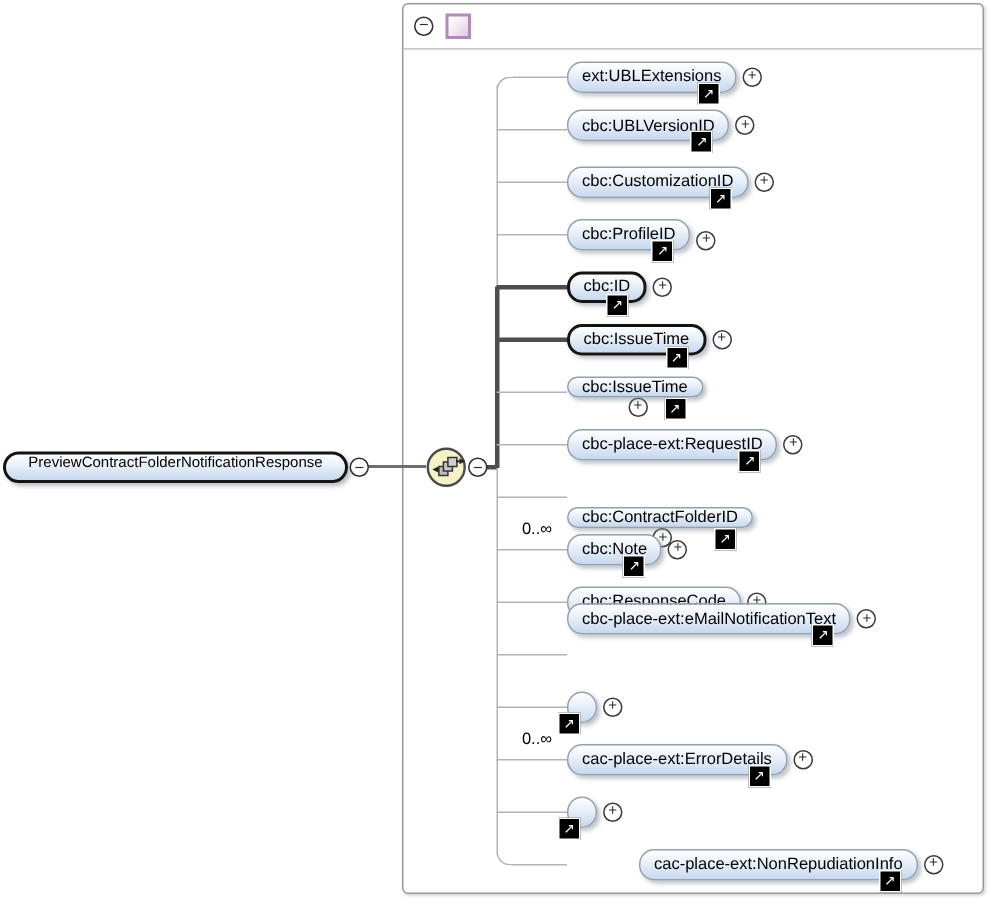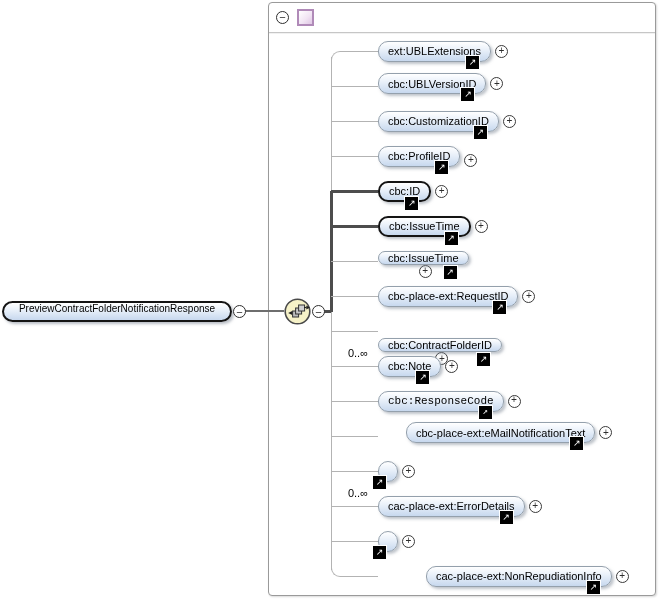--- a/index.html
+++ b/index.html
@@ -219,29 +219,29 @@
     <span class="plus-circle">+</span>
   </div>
       <div class="row" style="top: 355.5px;">
     <span class="card">0..∞</span>
     <span class="ebox">
       <span class="lbl">cbc:Note</span>
       <span class="link-icon">↗</span>
     </span>
     <span class="plus-circle">+</span>
   </div>
-      <div class="row" style="top: 390.5px; font-family: Liberation Mono, monospace;">
+      <div class="row" style="top: 390.5px;">
 
     <span class="ebox">
       <span class="lbl">cbc:ResponseCode</span>
       <span class="link-icon">↗</span>
     </span>
     <span class="plus-circle">+</span>
   </div>
-      <div class="row" style="top: 422px; margin-left: 28px;">
+      <div class="row" style="top: 402px;">
 
     <span class="ebox">
       <span class="lbl">cbc-place-ext:eMailNotificationText</span>
       <span class="link-icon">↗</span>
     </span>
     <span class="plus-circle">+</span>
   </div>
       <div class="row" style="top: 460.5px;">
 
     <span class="ebox">

